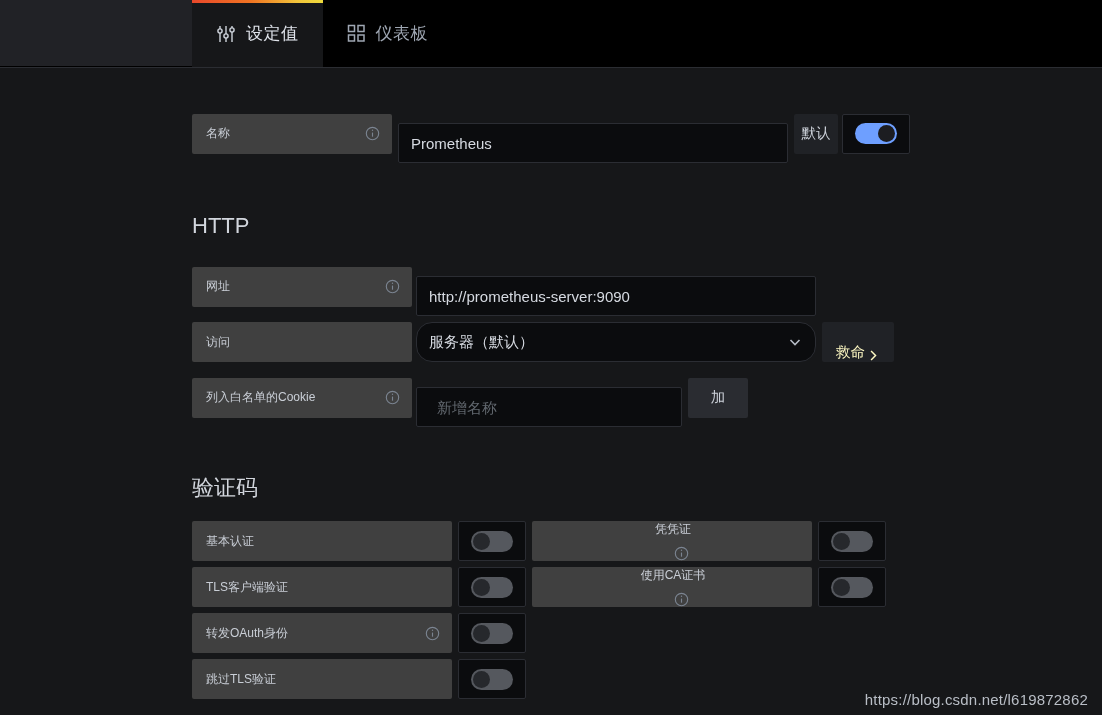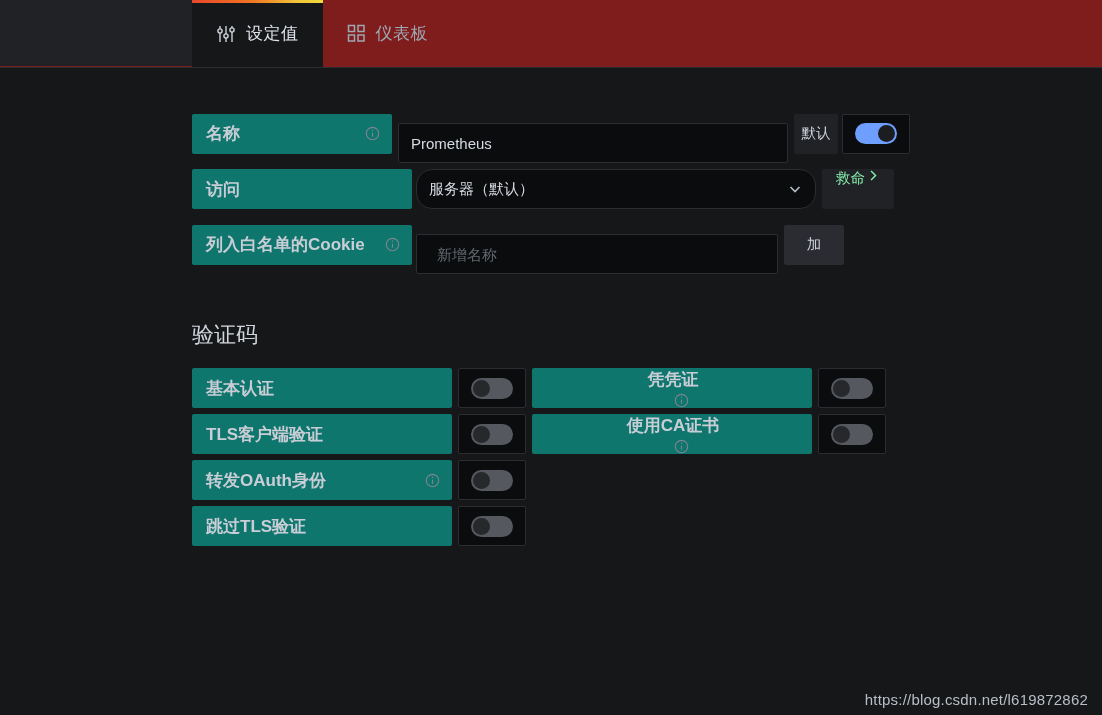--- a/index.html
+++ b/index.html
@@ -9,21 +9,21 @@
     height: 715px;
     background: #161719;
     font-family: "Liberation Sans", "DejaVu Sans", sans-serif;
     overflow: hidden;
   }
 
   
   .tabbar {
     position: relative;
     height: 68px;
-    background: #7f1d1d;
+    background: #000000;
     border-bottom: 1px solid #2b2d32;
     display: flex;
     align-items: stretch;
     padding-left: 192px;
   }
   .tabbar::before {
     content: "";
     position: absolute;
     left: 0; top: 0; bottom: 1px;
     width: 192px;
@@ -75,27 +75,27 @@
   .row {
     display: flex;
     align-items: center;
     margin-bottom: 6px;
   }
 
   .label-box {
     display: flex;
     align-items: center;
     justify-content: space-between;
-    background: #0f766e;
+    background: #404040;
     border-radius: 2px;
     height: 40px;
     padding: 0 12px 0 14px;
     color: #c9ced6;
-    font-size: 17px;
-    font-weight: 700;
+    font-size: 12px;
+    font-weight: 400;
     flex: none;
   }
   .label-box .ltext { white-space: nowrap; }
 
   .info-icon {
     margin-left: 16px;
     width: 15px; height: 15px;
     flex: none;
     color: #7b8491;
   }
@@ -183,38 +183,38 @@
     background: #26282c;
   }
   .switch.on { background: #6e9fff; }
   .switch.on .knob { left: 23px; background: #1c1d21; }
 
   .link-box {
     height: 40px;
     background: #202226;
     border-radius: 2px;
     display: flex;
-    align-items: flex-start;
+    align-items: flex-end;
     gap: 2px;
     padding: 0 14px;
-    color: #86efac;
+    color: #fef9c3;
     font-size: 14.5px;
     text-decoration: none;
     cursor: pointer;
   }
   .link-box .chev { width: 13px; height: 13px; }
   .link-box svg { display: block; }
 
   
   .w-name-label { width: 200px; }
   .w-name-input { width: 390px; margin-left: 6px; }
   .w-http-label { width: 220px; }
   .w-http-input { width: 400px; margin-left: 4px; }
   .w-sel        { width: 400px; margin-left: 4px; border-radius: 16px; }
-  .w-cookie-in  { width: 362px; margin-left: 4px; padding-left: 20px; }
+  .w-cookie-in  { width: 266px; margin-left: 4px; padding-left: 20px; }
   .w-auth-label { width: 260px; }
   .w-auth2-label{ width: 280px; flex-direction: column; }
 
   
   .watermark {
     position: absolute;
     right: 14px;
     bottom: 7px;
     color: #b9bec6;
     font-size: 15px;
@@ -271,21 +271,35 @@
     </div>
     <input class="field w-name-input" value="Prometheus" style="">
     <button class="btn default-btn" style="margin-left:6px">默认</button>
     <div class="toggle-box" style="margin-left:4px">
       <span class="switch on">
         <span class="knob"></span>
       </span>
     </div>
   </div>
 
-
+  <h2 class="section-title http">HTTP</h2>
+
+  <div class="row">
+    <div class="label-box w-http-label">
+      <span class="ltext">网址</span>
+      <span class="info-icon">
+        <svg viewBox="0 0 16 16" fill="none" stroke="currentColor" stroke-width="1.2">
+          <circle cx="8" cy="8" r="6.6"></circle>
+            <line x1="8" y1="7" x2="8" y2="11.4"></line>
+            <circle cx="8" cy="4.6" r="0.75" fill="currentColor" stroke="none"></circle>
+        </svg>
+      </span>
+    </div>
+    <input class="field w-http-input" value="http://prometheus-server:9090" style="">
+  </div>
 
   <div class="row">
     <div class="label-box w-http-label">
       <span class="ltext">访问</span>
     </div>
     <div class="select-wrap w-sel">
       <span class="sel-text">服务器（默认）</span>
       <span class="chev-down">
         <svg viewBox="0 0 16 16" fill="none" stroke="currentColor" stroke-width="1.6">
           <polyline points="3.5,6 8,10.5 12.5,6"></polyline>

